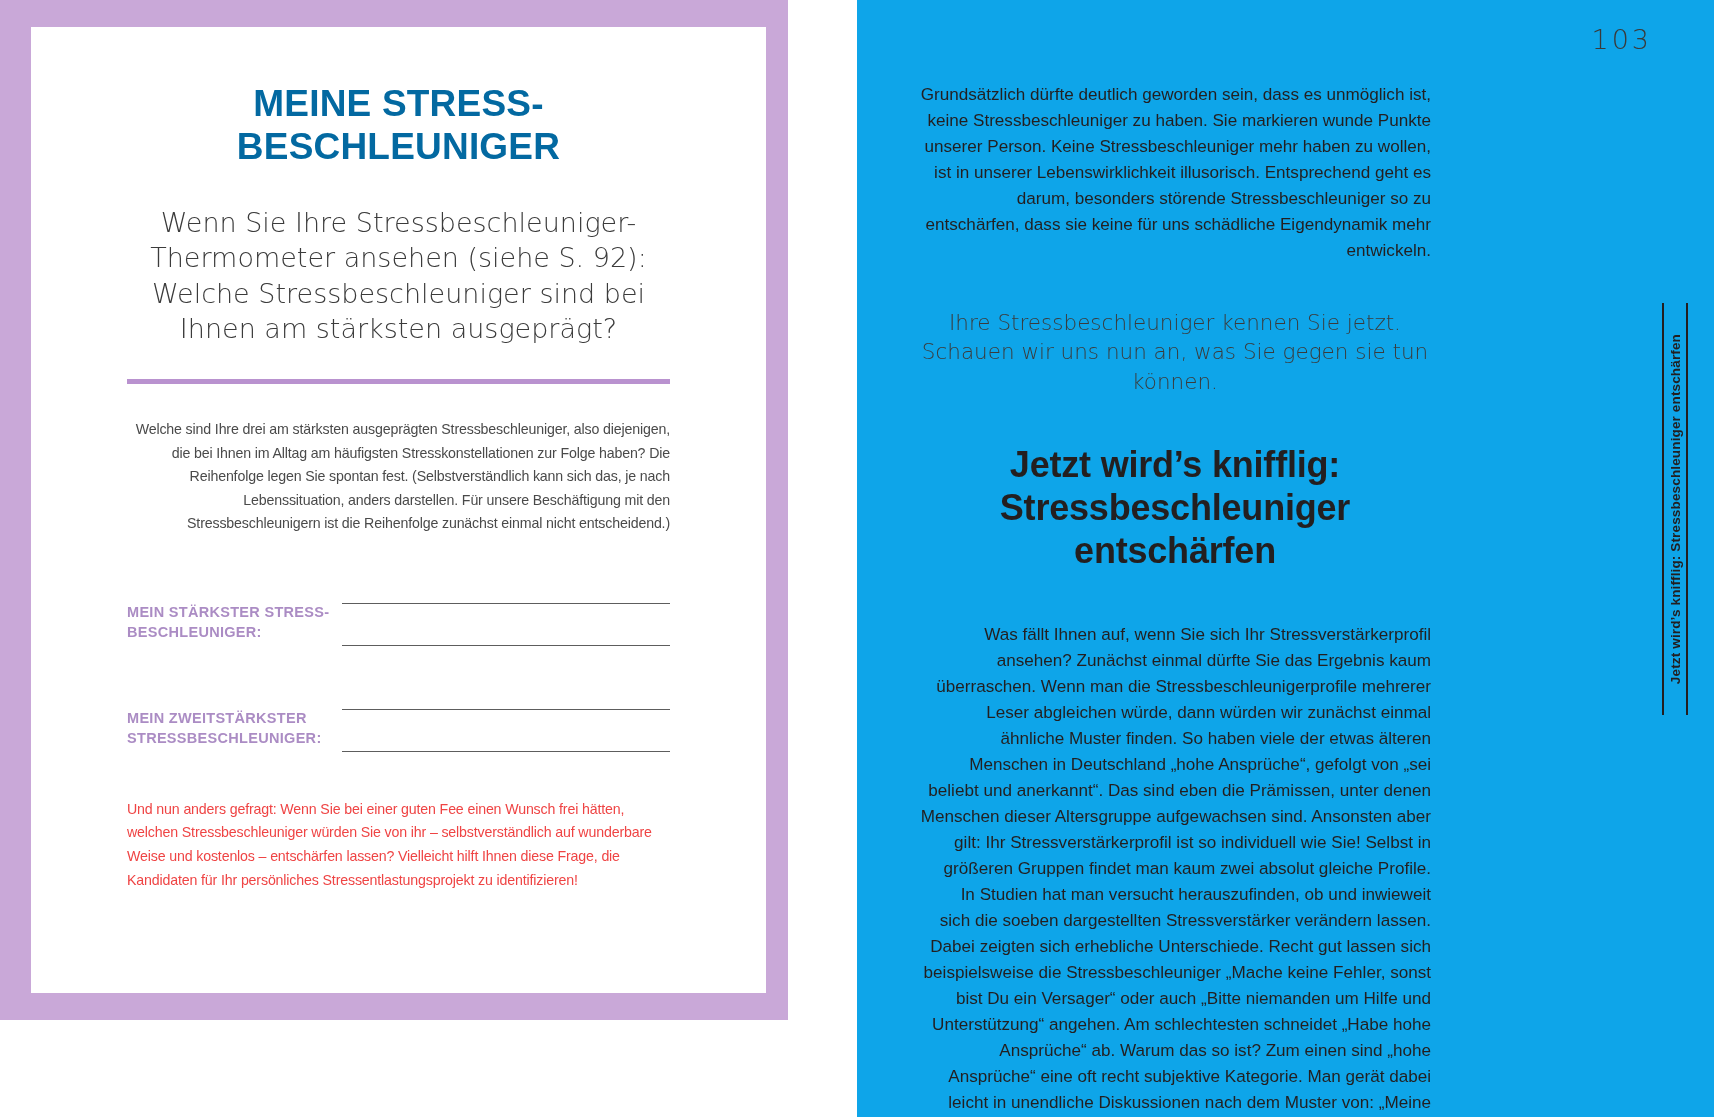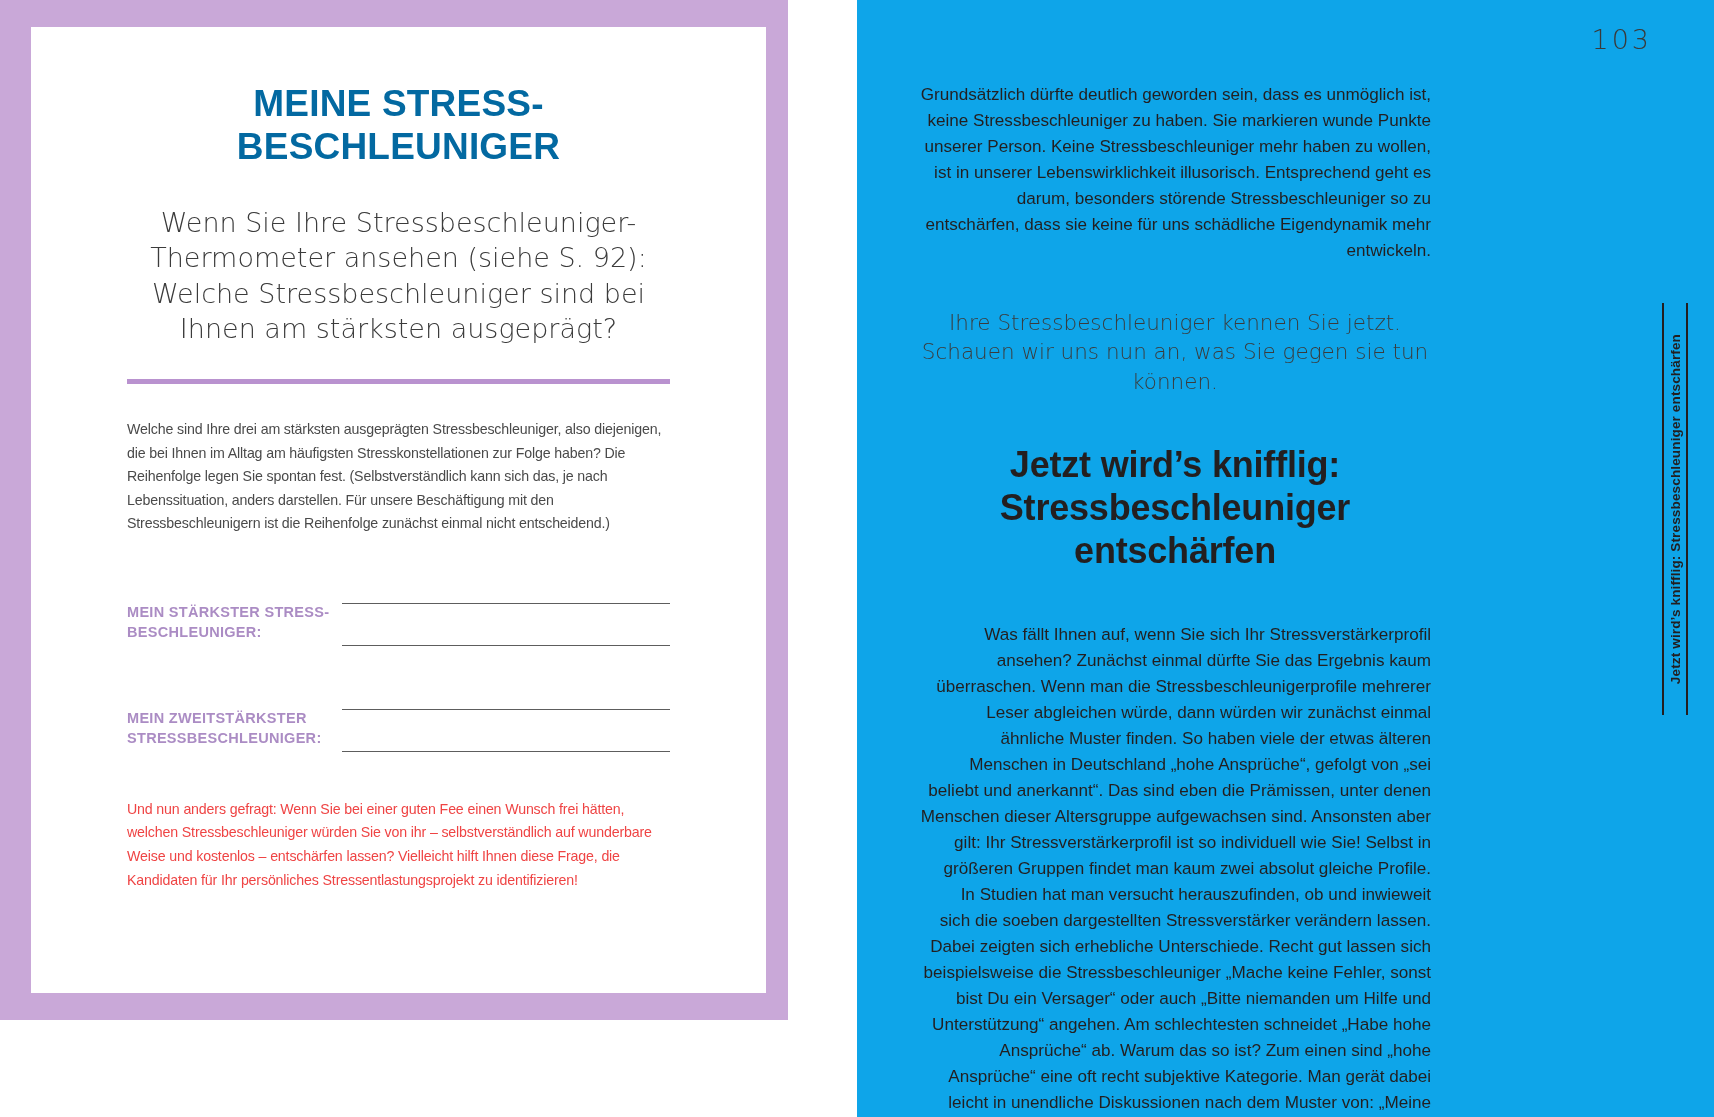--- a/index.html
+++ b/index.html
@@ -83,21 +83,21 @@
     background: #b992cf;
     width: 100%;
   }
 
   .ws-body {
     margin-top: 34px;
     font-size: 14.2px;
     line-height: 1.66;
     color: #4a4a4a;
     font-family: "Liberation Sans", sans-serif;
-    text-align: left;
+    text-align: right;
     letter-spacing: -0.15px;
   }
 
   .ws-field {
     margin-top: 26px;
     display: flex;
     align-items: flex-end;
     width: 100%;
     justify-content: space-between;
   }

